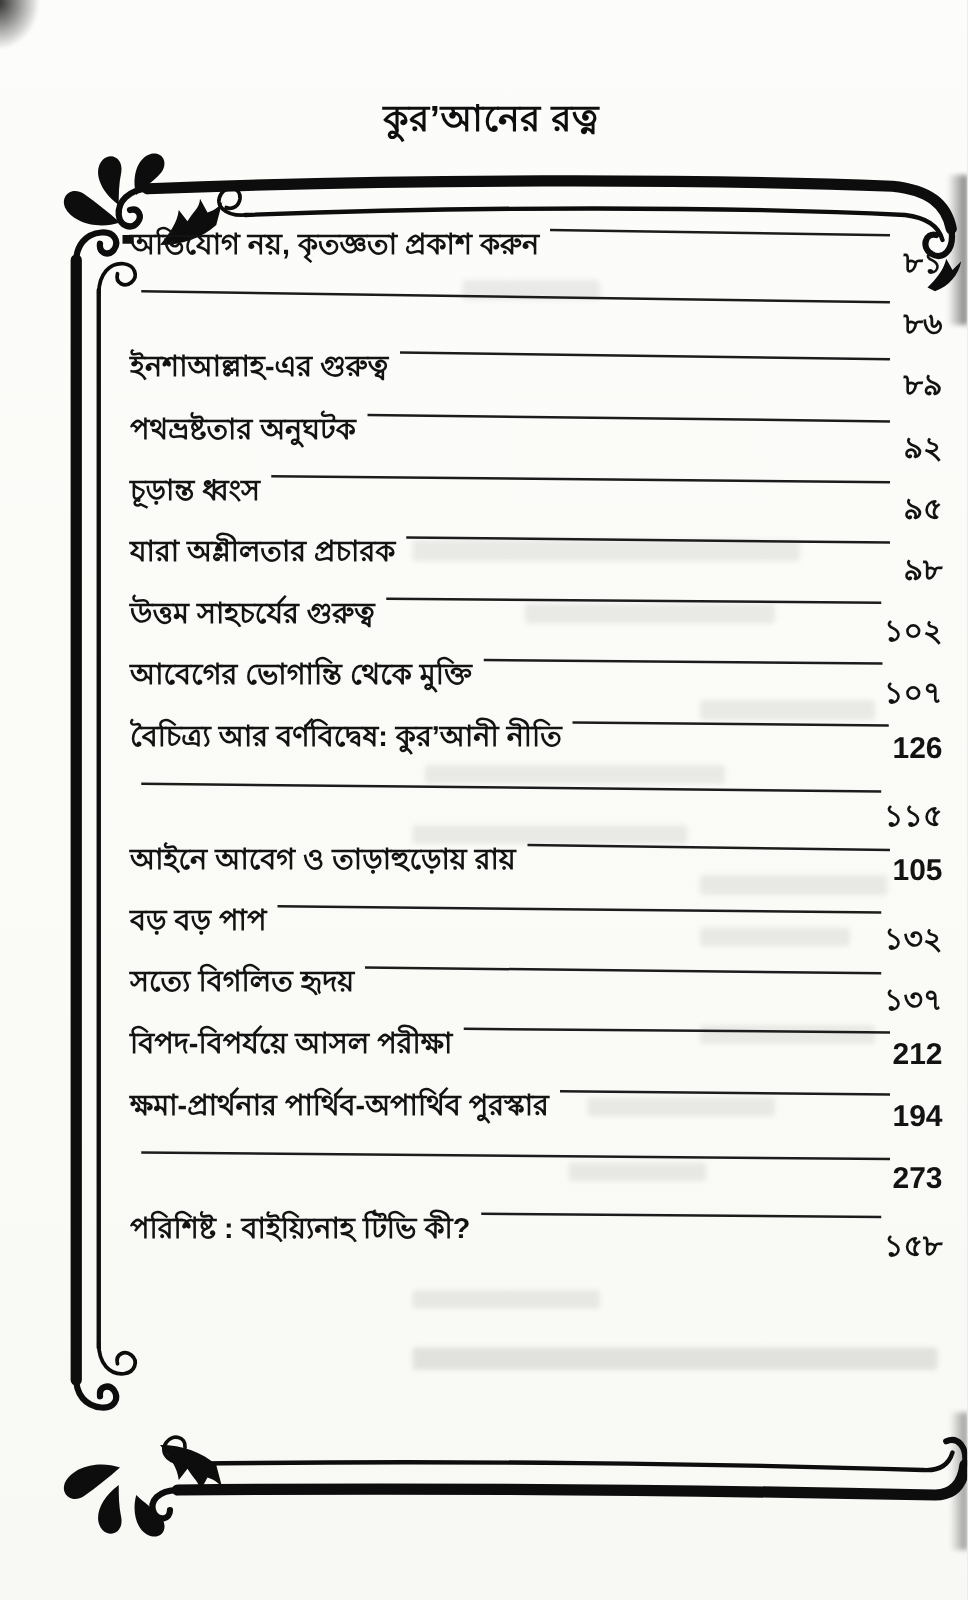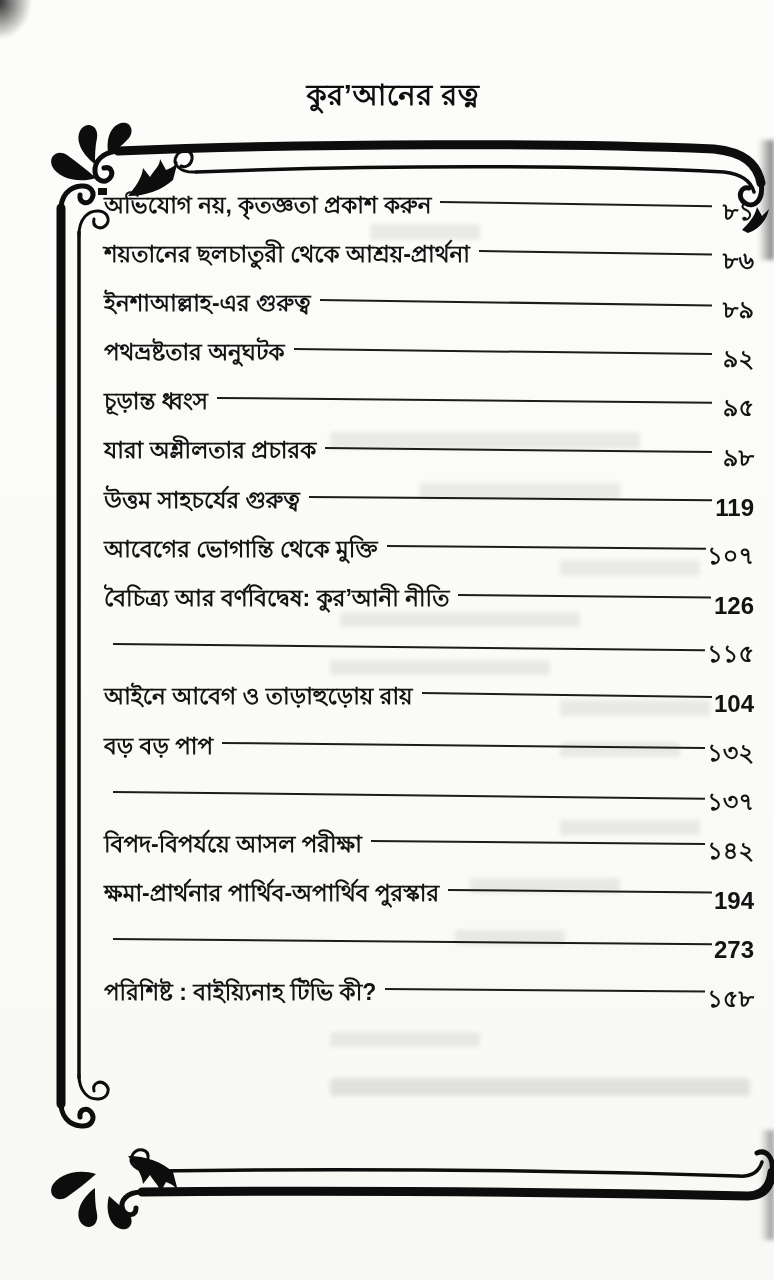--- a/index.html
+++ b/index.html
@@ -16,21 +16,21 @@
     text-align:center;padding-left:12px;box-sizing:border-box;
     font-size:29px;font-weight:bold;letter-spacing:.5px;color:#0e0e0e;
   }
   
   .frame{position:absolute;top:0;left:0;width:774px;height:1280px;}
   
   .toc{
     position:absolute;top:183px;left:104px;width:650px;
   }
   .toc-row{
-    display:flex;align-items:center;height:49.2px;
+    display:flex;align-items:flex-start;height:49.2px;
     padding-bottom:6px;box-sizing:border-box;
   }
   .toc-title{
     font-size:23px;font-weight:600;line-height:1.05;white-space:nowrap;
     color:#131313;
   }
   .leader{
     flex:1;height:0;border-bottom:2.3px solid #1c1c1c;
     margin:0 2px 6px 9px;
     transform-origin:0 100%;
@@ -135,21 +135,20 @@
 
   <div class="header-title">কুর’আনের রত্ন</div>
 
   <div class="toc">
       <div class="toc-row">
     <span class="toc-title">অভিযোগ নয়, কৃতজ্ঞতা প্রকাশ করুন</span>
     <span class="leader" style="transform: rotate(0.9deg);"></span>
     <span class="toc-page">৮১</span>
   </div>
       <div class="toc-row">
-    <span class="toc-title">শয়তানের ছলচাতুরী থেকে আশ্রয়-প্রার্থনা</span>
     <span class="leader" style="transform: rotate(0.85deg);"></span>
     <span class="toc-page">৮৬</span>
   </div>
       <div class="toc-row">
     <span class="toc-title">ইনশাআল্লাহ-এর গুরুত্ব</span>
     <span class="leader" style="transform: rotate(0.8deg);"></span>
     <span class="toc-page">৮৯</span>
   </div>
       <div class="toc-row">
     <span class="toc-title">পথভ্রষ্টতার অনুঘটক</span>
@@ -162,54 +161,55 @@
     <span class="toc-page">৯৫</span>
   </div>
       <div class="toc-row">
     <span class="toc-title">যারা অশ্লীলতার প্রচারক</span>
     <span class="leader" style="transform: rotate(0.6deg);"></span>
     <span class="toc-page">৯৮</span>
   </div>
       <div class="toc-row">
     <span class="toc-title">উত্তম সাহচর্যের গুরুত্ব</span>
     <span class="leader" style="transform: rotate(0.45deg);"></span>
-    <span class="toc-page">119</span>
+    <span class="toc-page">১০২</span>
   </div>
       <div class="toc-row">
     <span class="toc-title">আবেগের ভোগান্তি থেকে মুক্তি</span>
     <span class="leader" style="transform: rotate(0.5deg);"></span>
     <span class="toc-page">১০৭</span>
   </div>
       <div class="toc-row">
     <span class="toc-title">বৈচিত্র্য আর বর্ণবিদ্বেষ: কুর’আনী নীতি</span>
     <span class="leader" style="transform: rotate(0.55deg);"></span>
     <span class="toc-page">126</span>
   </div>
       <div class="toc-row">
     <span class="leader" style="transform: rotate(0.6deg);"></span>
     <span class="toc-page">১১৫</span>
   </div>
       <div class="toc-row">
     <span class="toc-title">আইনে আবেগ ও তাড়াহুড়োয় রায়</span>
     <span class="leader" style="transform: rotate(0.8deg);"></span>
-    <span class="toc-page">104</span>
+    <span class="toc-page">105</span>
   </div>
       <div class="toc-row">
     <span class="toc-title">বড় বড় পাপ</span>
     <span class="leader" style="transform: rotate(0.6deg);"></span>
     <span class="toc-page">১৩২</span>
   </div>
       <div class="toc-row">
+    <span class="toc-title">সত্যে বিগলিত হৃদয়</span>
     <span class="leader" style="transform: rotate(0.65deg);"></span>
     <span class="toc-page">১৩৭</span>
   </div>
       <div class="toc-row">
     <span class="toc-title">বিপদ-বিপর্যয়ে আসল পরীক্ষা</span>
     <span class="leader" style="transform: rotate(0.5deg);"></span>
-    <span class="toc-page">১৪২</span>
+    <span class="toc-page">212</span>
   </div>
       <div class="toc-row">
     <span class="toc-title">ক্ষমা-প্রার্থনার পার্থিব-অপার্থিব পুরস্কার</span>
     <span class="leader" style="transform: rotate(0.55deg);"></span>
     <span class="toc-page">194</span>
   </div>
       <div class="toc-row">
     <span class="leader" style="transform: rotate(0.5deg);"></span>
     <span class="toc-page">273</span>
   </div>

